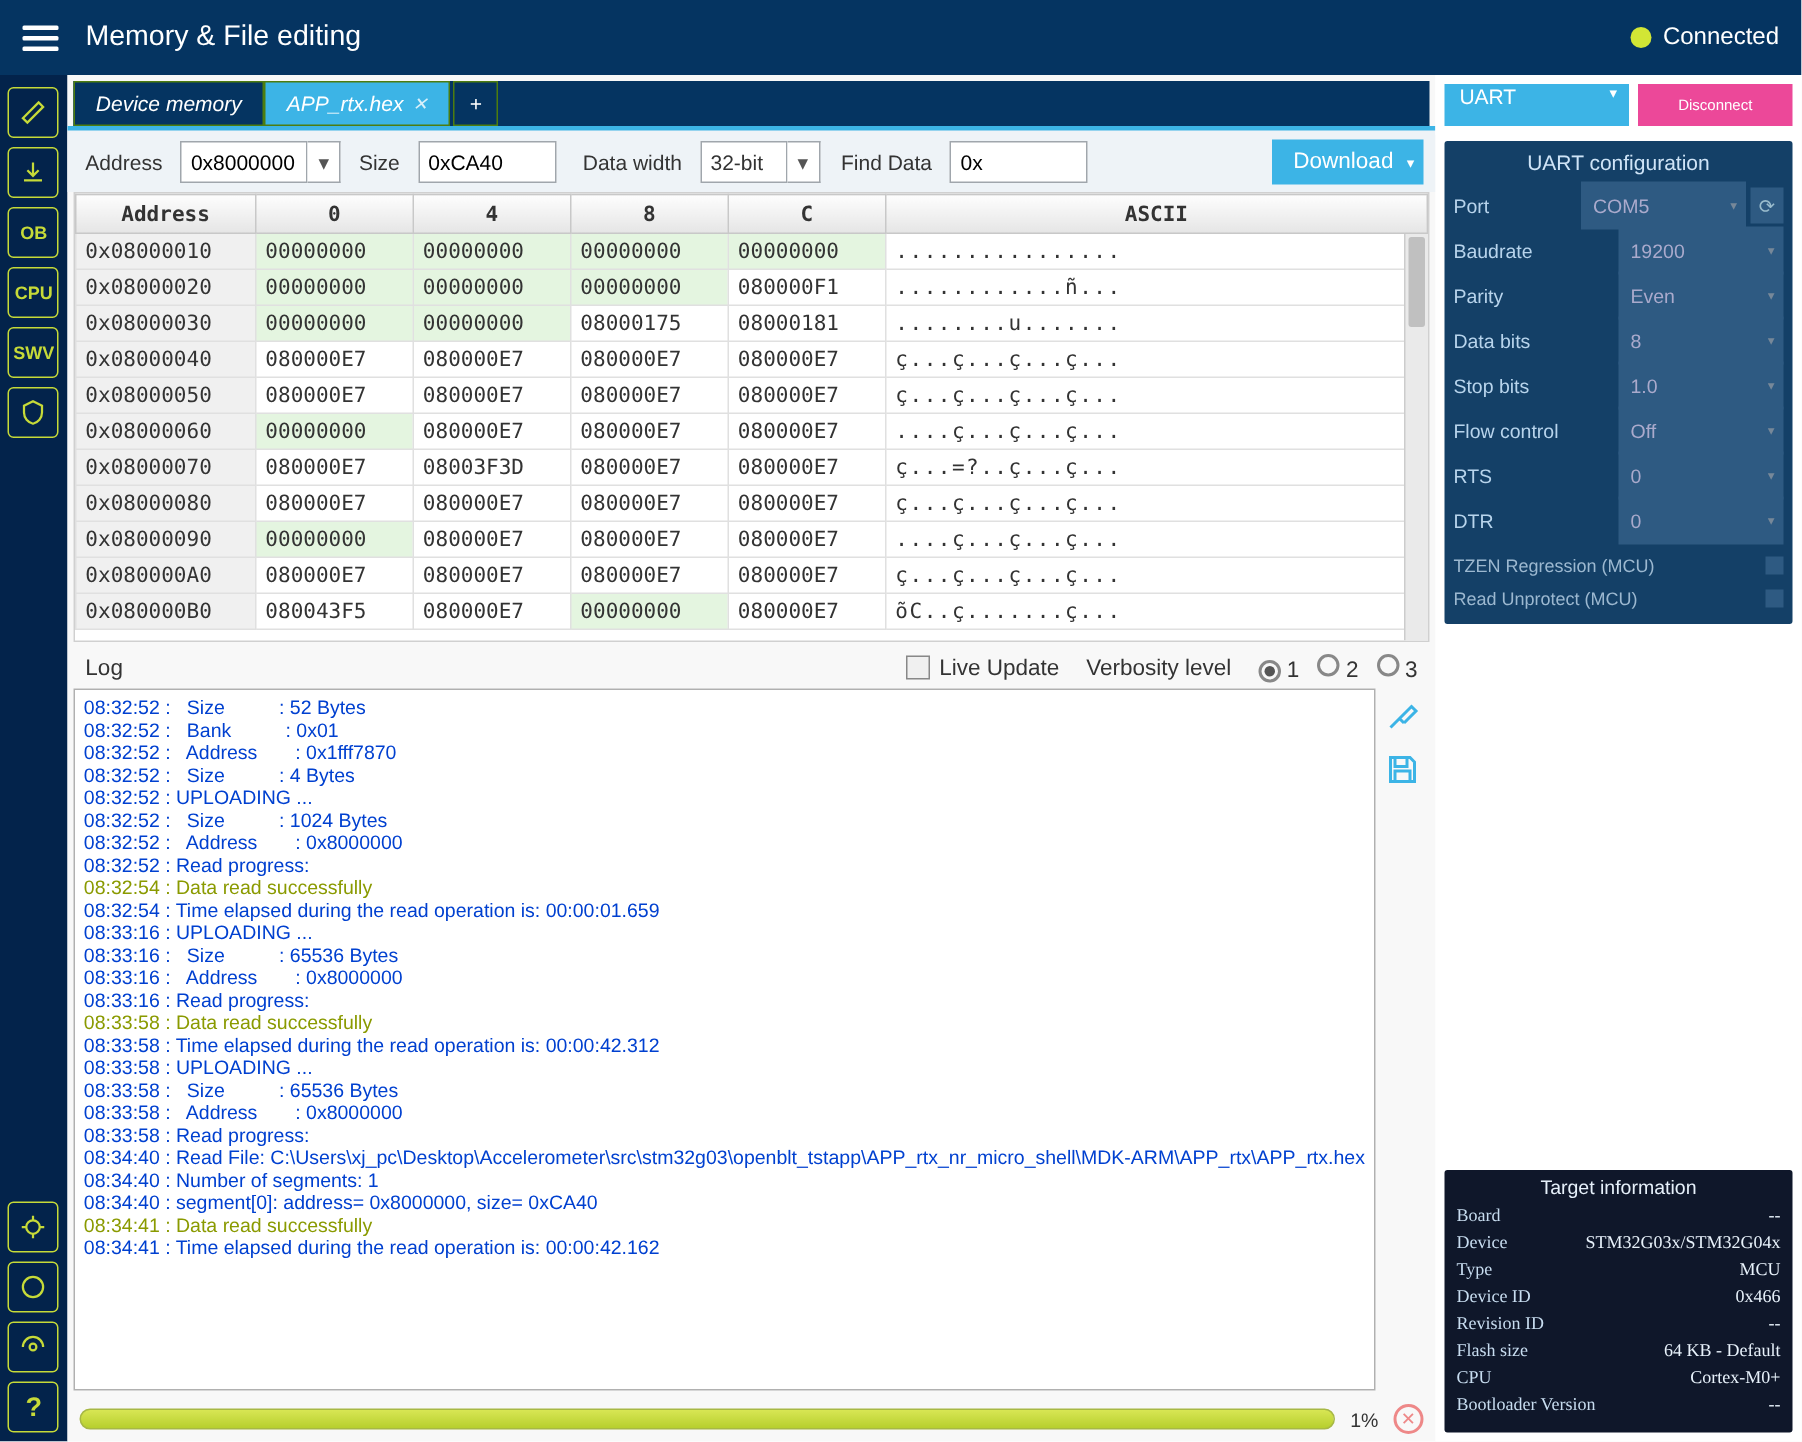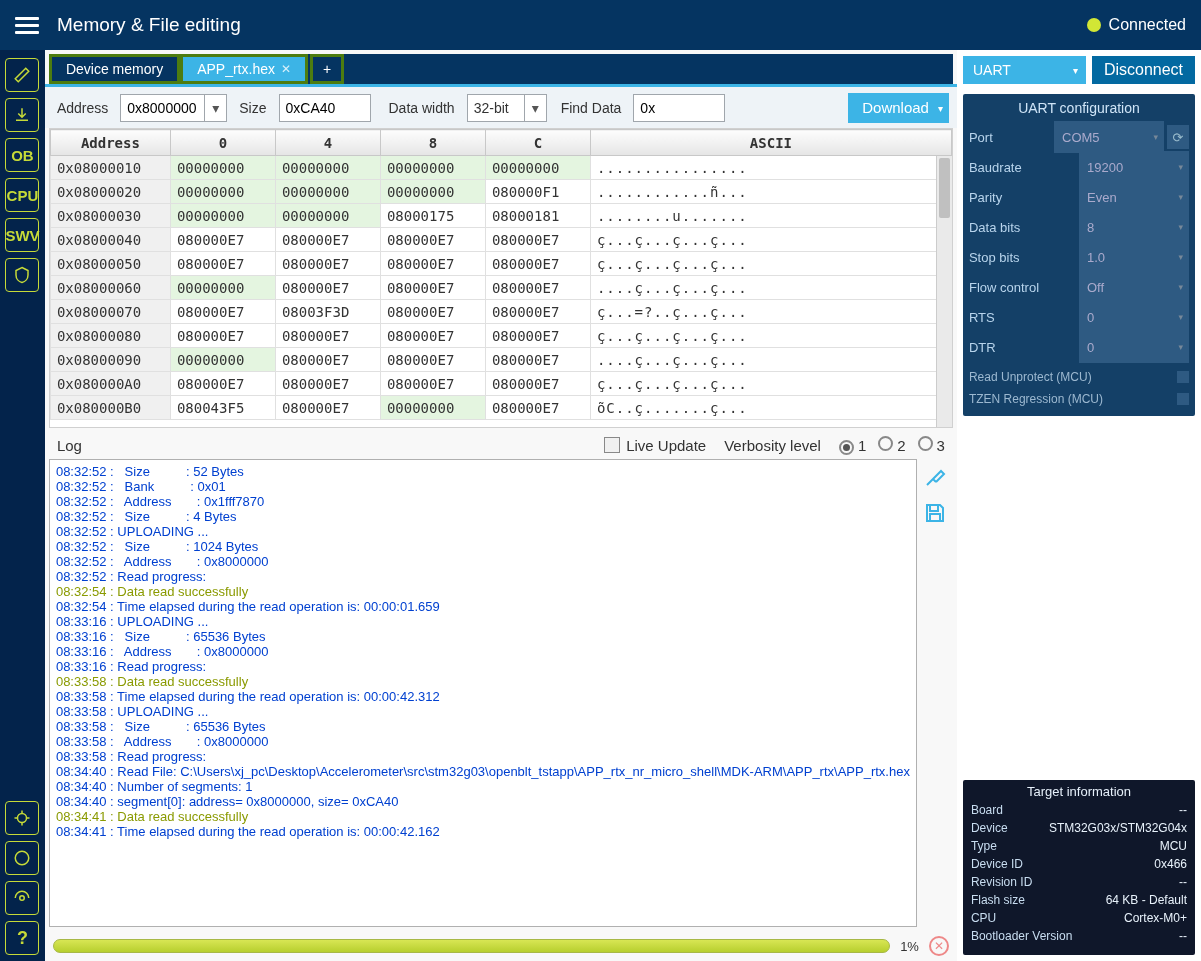--- a/index.html
+++ b/index.html
@@ -5,26 +5,26 @@
 * { box-sizing: border-box; margin: 0; padding: 0; }
 body { font-family: "Segoe UI", Arial, sans-serif; font-size: 13px; background: #fff; color: #333; width: 1201px; height: 961px; overflow: hidden; }
 .topbar { height: 50px; background: #053461; display: flex; align-items: center; padding: 0 15px; color: #fff; }
 .menu-btn { width: 24px; height: 24px; margin-right: 18px; cursor: pointer; }
 .menu-btn span { display: block; height: 3px; background: #fff; margin: 4px 0; border-radius: 1px; }
 .title { font-size: 19px; font-weight: 300; flex: 1; }
 .conn-dot { width: 14px; height: 14px; border-radius: 50%; background: #d2e635; margin-right: 8px; }
 .conn-text { font-size: 16px; }
 .app { display: flex; height: 911px; }
 .sidebar { width: 46px; background: #03234b; display: flex; flex-direction: column; align-items: center; padding-top: 8px; }
-.sidebar .sb-icon { width: 34px; height: 34px; border: 1.5px solid #c6da38; border-radius: 4px; margin-bottom: 6px; display: flex; align-items: center; justify-content: center; color: #c6da38; font-size: 15px; font-weight: bold; cursor: pointer; }
+.sidebar .sb-icon { width: 34px; height: 34px; border: 1.5px solid #c6da38; border-radius: 4px; margin-bottom: 6px; display: flex; align-items: center; justify-content: center; color: #c6da38; font-size: 12px; font-weight: bold; cursor: pointer; }
 .sidebar .spacer { flex: 1; }
 .sb-icon svg { stroke: #c6da38; fill: none; }
 .main { flex: 1; display: flex; flex-direction: column; background: #f8f8f8; }
 .tabs-row { height: 30px; background: #053461; display: flex; align-items: stretch; margin: 4px 4px 0 4px; }
-.tab { padding: 0 14px; display: flex; align-items: center; font-size: 14px; color: #fff; cursor: pointer; border: 3px solid #4d7c0f; }
+.tab { padding: 0 14px; display: flex; align-items: center; font-size: 14px; color: #fff; cursor: pointer; border: 1px solid #4d7c0f; font-style: italic; }
 .tab.inactive { background: #053461; color: #fff; }
 .tab.active { background: #3cb4e6; }
 .tab .x { margin-left: 6px; font-size: 12px; opacity: .8; }
 .tab.plus { width: 24px; justify-content: center; background: #053461; margin-left: 2px; }
 .filter-row { height: 44px; background: #eef3f7; display: flex; align-items: center; gap: 8px; padding: 0 8px; border-top: 3px solid #3cb4e6; font-size: 14px; color: #333; }
 .filter-row label { margin: 0 4px; color: #333; }
 .finput { height: 28px; border: 1px solid #a0a6ac; background: #fff; padding: 0 6px; font-family: inherit; font-size: 14px; }
 .fselect { display: flex; align-items: center; }
 .fselect .arrow { width: 22px; height: 28px; border: 1px solid #a0a6ac; border-left: none; display: flex; align-items: center; justify-content: center; background: #fff; color: #555; }
 .dl-btn { margin-left: auto; background: #3cb4e6; color: #fff; border: none; height: 30px; padding: 0 20px 0 14px; font-size: 15px; cursor: pointer; position: relative; }
@@ -51,36 +51,36 @@
 .log-text { flex: 1; border: 1px solid #b0b0b0; background: #fff; font-size: 13px; padding: 4px 6px; overflow-y: auto; white-space: pre; font-family: "Segoe UI", Arial, sans-serif; }
 .log-text .ln { color: #0040d0; }
 .log-text .grn { color: #8a9a00; }
 .log-tools { width: 36px; display: flex; flex-direction: column; align-items: center; gap: 12px; padding-top: 6px; }
 .log-tools div { width: 24px; height: 24px; cursor: pointer; }
 .prog-row { height: 30px; display: flex; align-items: center; padding: 0 8px; gap: 10px; }
 .pbar { flex: 1; height: 14px; border: 1px solid #a7b845; border-radius: 7px; background: linear-gradient(#d8e654,#b7cf2e); }
 .pcancel { width: 20px; height: 20px; border: 2px solid #e88; border-radius: 50%; color: #e88; display: flex; align-items: center; justify-content: center; font-size: 12px; cursor: pointer; }
 .rpanel { width: 250px; background: #fff; display: flex; flex-direction: column; }
 .rtop { padding: 6px; background: #fff; display: flex; gap: 6px; }
-.uart-sel { flex: 1; height: 28px; background: #3cb4e6; color: #fff; border: none; display: flex; align-items: center; padding: 0 10px; font-size: 14px; position: relative; }
+.uart-sel { flex: 1; height: 28px; background: #3cb4e6; color: #fff; border: none; display: flex; padding: 0 10px; font-size: 14px; position: relative; }
 .uart-sel .arrow { position: absolute; right: 8px; font-size: 10px; }
-.disconn { flex: 1; height: 28px; background: #0369a1; color: #fff; border: none; font-size: 16px; cursor: pointer; }
+.disconn { flex: 1; height: 28px; background: #ec4899; color: #fff; border: none; font-size: 10px; cursor: pointer; }
 .cfg-panel { margin: 4px 6px; background: #144067; border-radius: 2px; padding: 6px; color: #cce; font-size: 13px; }
 .cfg-title { text-align: center; color: #cfe4f7; font-size: 14px; margin-bottom: 6px; }
 .cfg-row { display: flex; align-items: center; height: 30px; }
 .cfg-row .k { flex: 1; color: #b8d4ec; font-size: 13px; }
 .cfg-row .v { width: 110px; height: 24px; background: #2e5a82; color: #aac; display: flex; align-items: center; padding: 16px 8px; font-size: 13px; position: relative; }
 .cfg-row .v .arrow { position: absolute; right: 6px; font-size: 9px; color: #789; }
 .cfg-row .refresh { width: 22px; height: 24px; background: #2e5a82; margin-left: 3px; display: flex; align-items: center; justify-content: center; color: #9bc; }
 .cfg-chk { display: flex; align-items: center; font-size: 12px; height: 22px; color: #9cb8d0; }
 .cfg-chk .box { width: 12px; height: 12px; background: #2e5a82; margin-left: auto; }
 .rpanel .gap { flex: 1; }
 .tgt-panel { margin: 4px 6px 6px 6px; background: #0f172a; border-radius: 2px; padding: 4px 8px 8px 8px; color: #cfe4f7; font-size: 12px; }
 .tgt-title { text-align: center; font-size: 13px; margin-bottom: 4px; color: #e6f0fa; }
-.tgt-row { display: flex; height: 18px; }
+.tgt-row { display: flex; height: 18px; font-family: Liberation Serif, serif; }
 .tgt-row .k { flex: 1; color: #c8ddf0; }
 .tgt-row .v { color: #e8f2fb; }
 th:nth-child(1){width:120px} th:nth-child(2),th:nth-child(3),th:nth-child(4),th:nth-child(5){width:105px}
 </style>
 </head>
 <body>
 
 <div class="topbar">
   <div class="menu-btn">
       <span></span>
@@ -343,25 +343,25 @@
             <span class="k">RTS</span>
             <div class="v">0<span class="arrow">▾</span></div>
           </div>
           <div class="cfg-row">
             <span class="k">DTR</span>
             <div class="v">0<span class="arrow">▾</span></div>
           </div>
         </div>
       <div id="cfg-checks" style="margin-top:4px">
           <div class="cfg-chk">
+            <span>TZEN Regression (MCU)</span>
+            <span class="box"></span>
+          </div>
+          <div class="cfg-chk">
             <span>Read Unprotect (MCU)</span>
-            <span class="box"></span>
-          </div>
-          <div class="cfg-chk">
-            <span>TZEN Regression (MCU)</span>
             <span class="box"></span>
           </div>
         </div>
     </div>
     <div class="gap"></div>
     <div class="tgt-panel">
       <div class="tgt-title">Target information</div>
       <div id="tgt-rows">
           <div class="tgt-row">
             <span class="k">Board</span>

